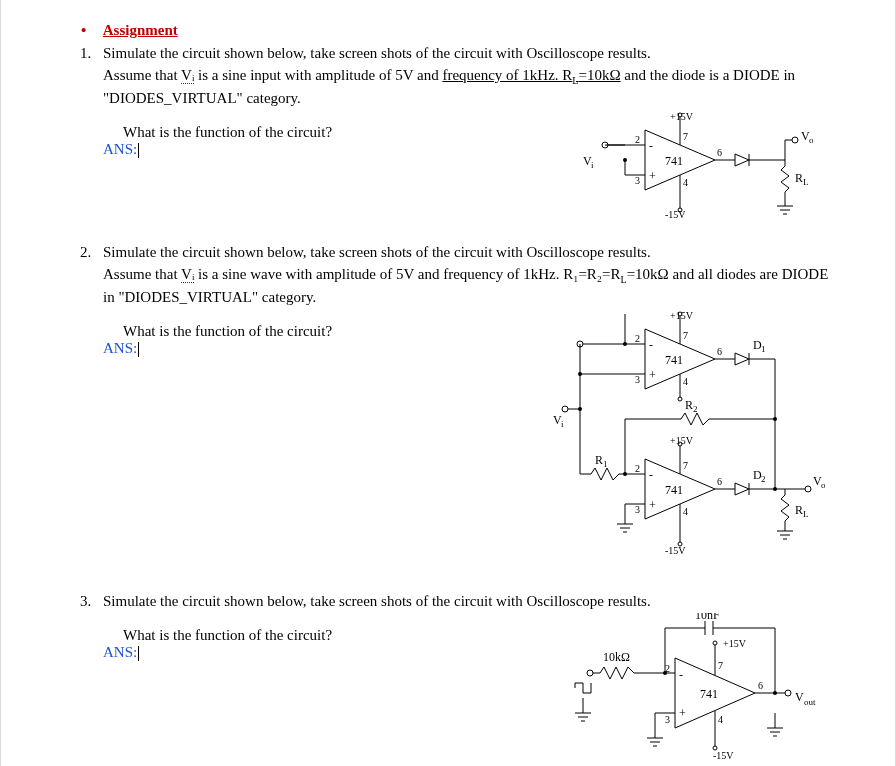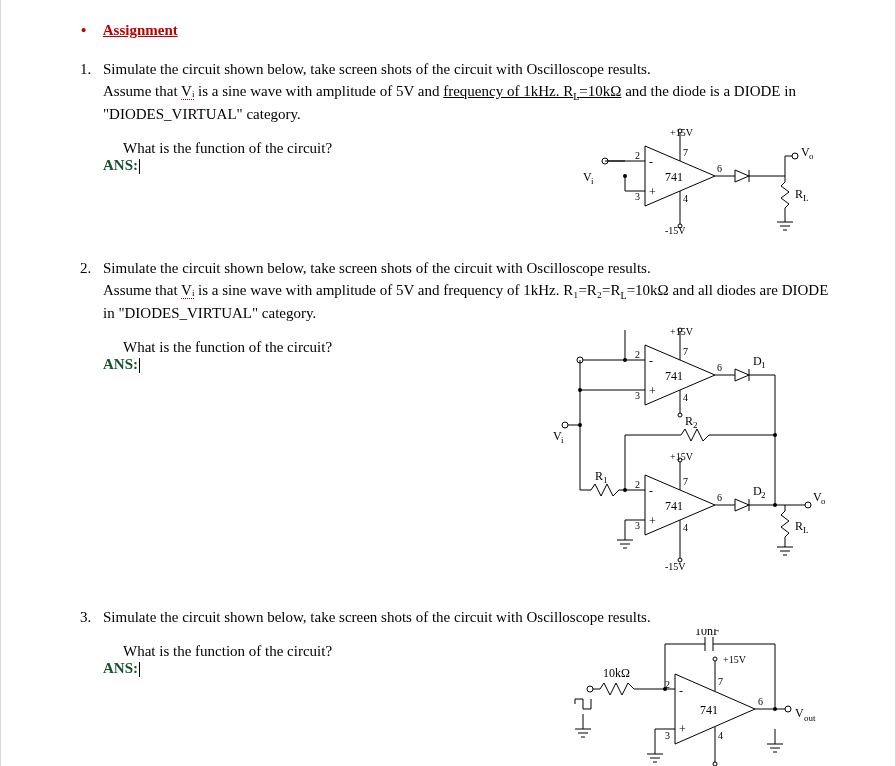--- a/index.html
+++ b/index.html
@@ -14,21 +14,21 @@
   .page {
     padding: 22px 60px 20px 50px;
     position: relative;
     border-left: 1px solid #d9d9d9;
     border-right: 1px solid #d9d9d9;
     min-height: 766px;
     box-sizing: border-box;
   }
   .heading-row {
     margin-left: 30px;
-    margin-bottom: 20px;
+    margin-bottom: 4px;
   }
   .bullet {
     color: #c00000;
     font-weight: bold;
     display: inline-block;
     width: 18px;
   }
   .assignment-title {
     color: #c00000;
     font-weight: bold;
@@ -52,22 +52,22 @@
   .underline-link {
     text-decoration: underline;
     margin-top: 44px;
   }
   .question-prompt {
     font-weight: normal;
     margin-top: 14px;
     margin-left: 20px;
   }
   .ans-label {
-    font-weight: bold;
-    color: #14532d;
+    font-weight: normal;
+    color: #1d4ed8;
   }
   .cursor-mark {
     display: inline-block;
     width: 1px;
     height: 15px;
     background: #000;
     vertical-align: middle;
     margin-left: 1px;
   }
   .sub { font-size: 10px; vertical-align: sub; }
@@ -97,21 +97,21 @@
   <div class="heading-row">
     <span class="bullet">•</span>
     <span class="assignment-title">Assignment</span>
   </div>
 
   <ol class="qlist">
 
     <li>
       <div class="para">
         <span>Simulate the circuit shown below, take screen shots of the circuit with Oscilloscope results.</span><br>
-        <span>Assume that </span><span class="underline-squiggle">Vᵢ</span><span> is a sine wave with amplitude of 5V and </span><span class="underline-link"><span>frequency of 1kHz. R</span><span class="sub">L</span><span>=10kΩ</span></span><span> and the diode is a DIODE in "DIODES_VIRTUAL" category.</span>
+        <span>Assume that </span><span class="underline-squiggle">Vᵢ</span><span> is a sine input with amplitude of 5V and </span><span class="underline-link"><span>frequency of 1kHz. R</span><span class="sub">L</span><span>=10kΩ</span></span><span> and the diode is a DIODE in "DIODES_VIRTUAL" category.</span>
       </div>
 
       <div class="qbody">
         <div class="qtext">
           <div class="question-prompt">What is the function of the circuit?</div>
           <div>
             <span class="ans-label">ANS:</span><span class="cursor-mark"></span>
           </div>
         </div>
         <div class="diagram">

